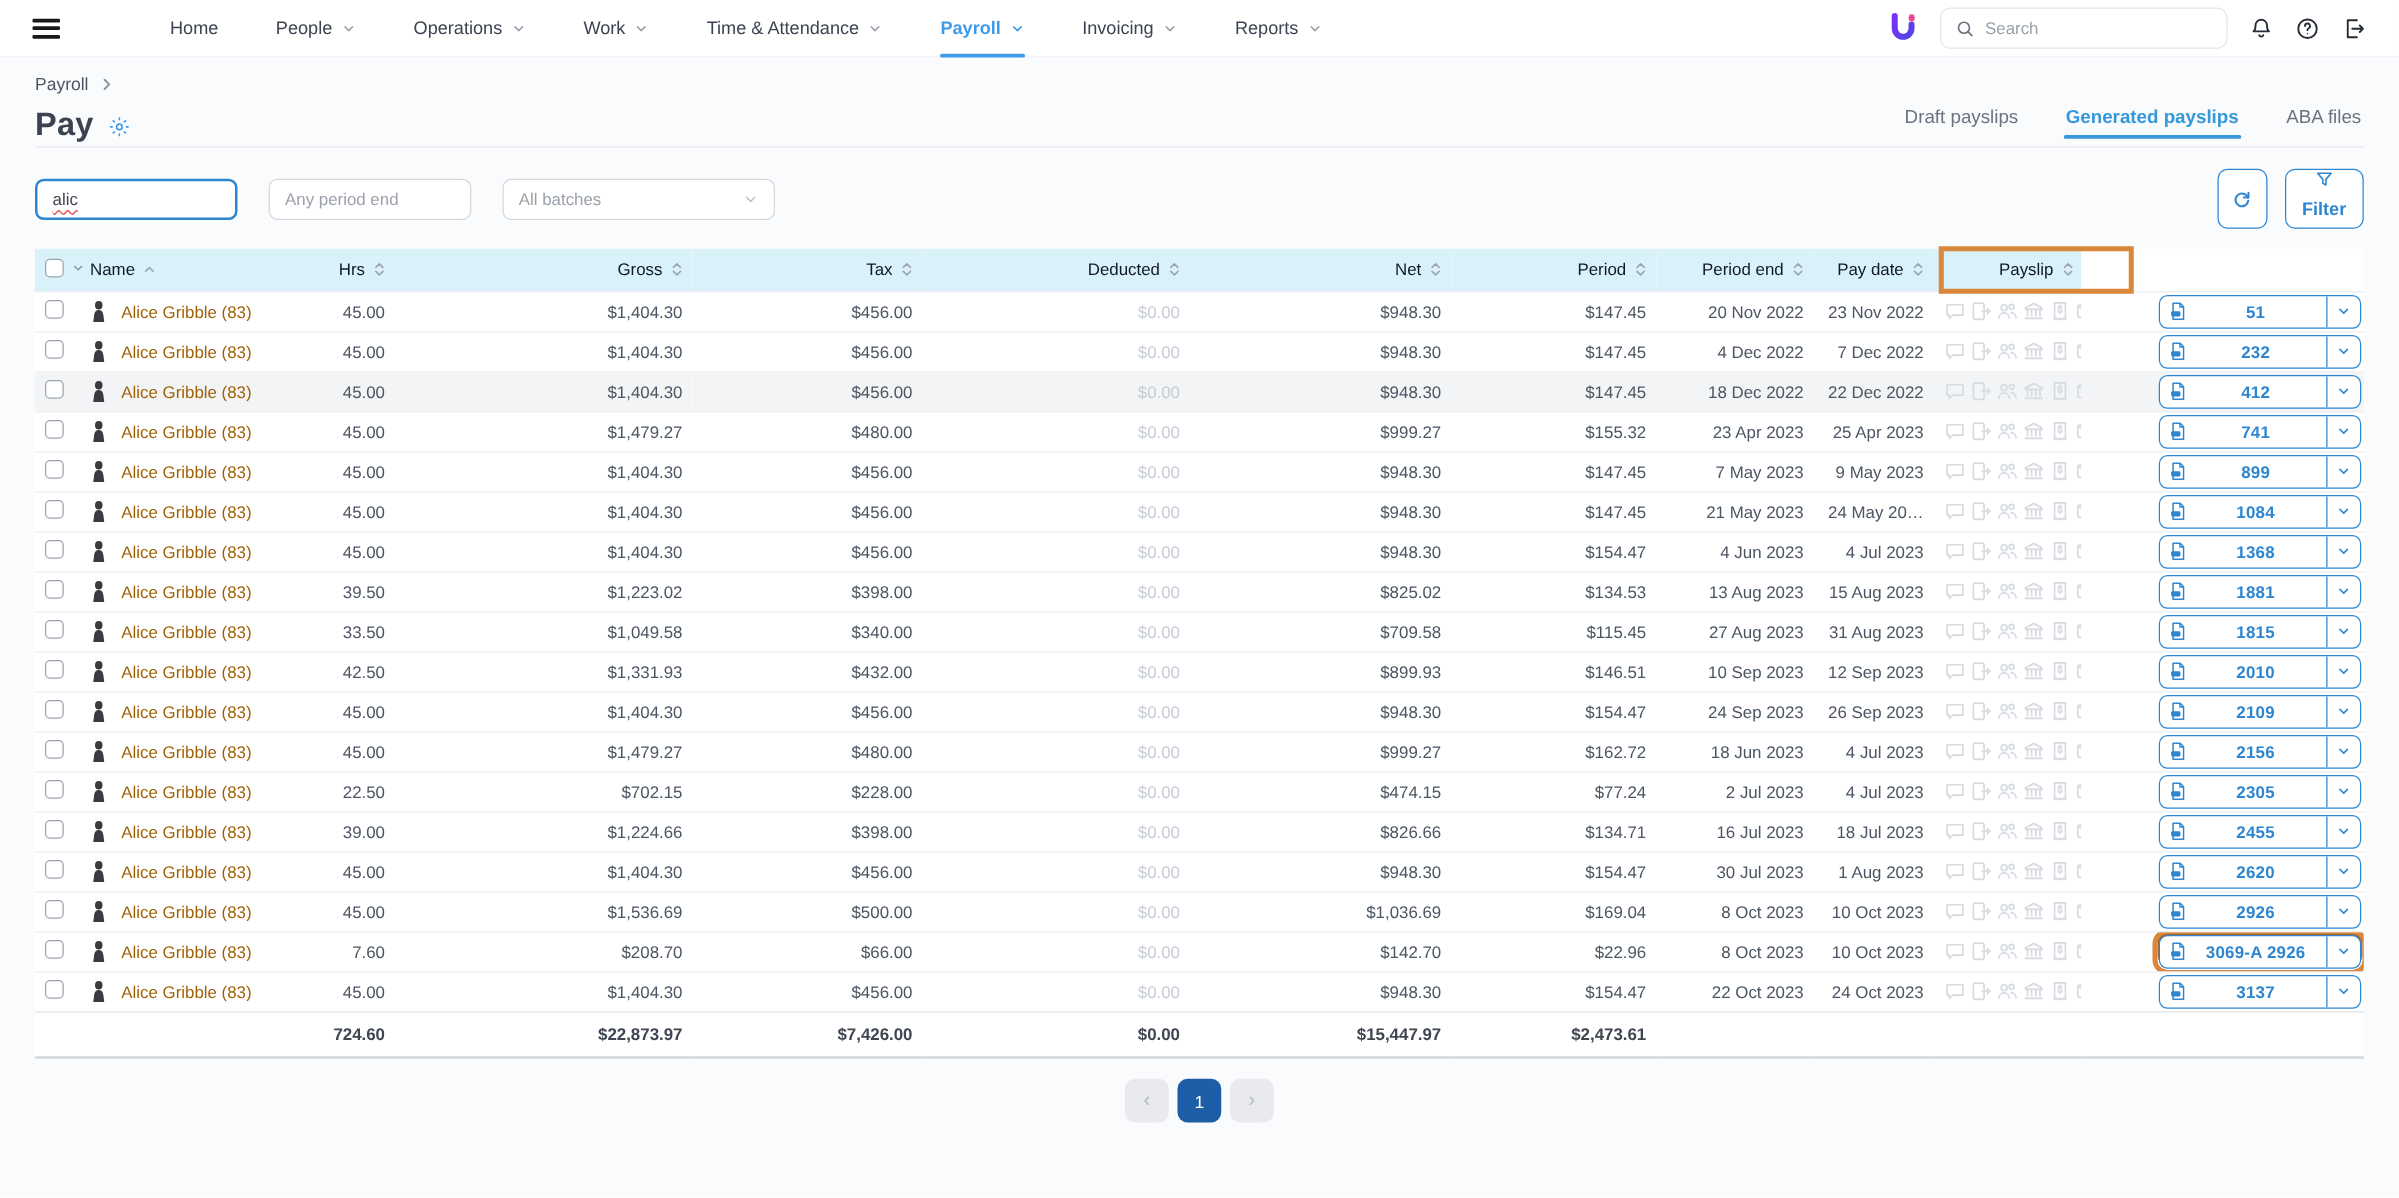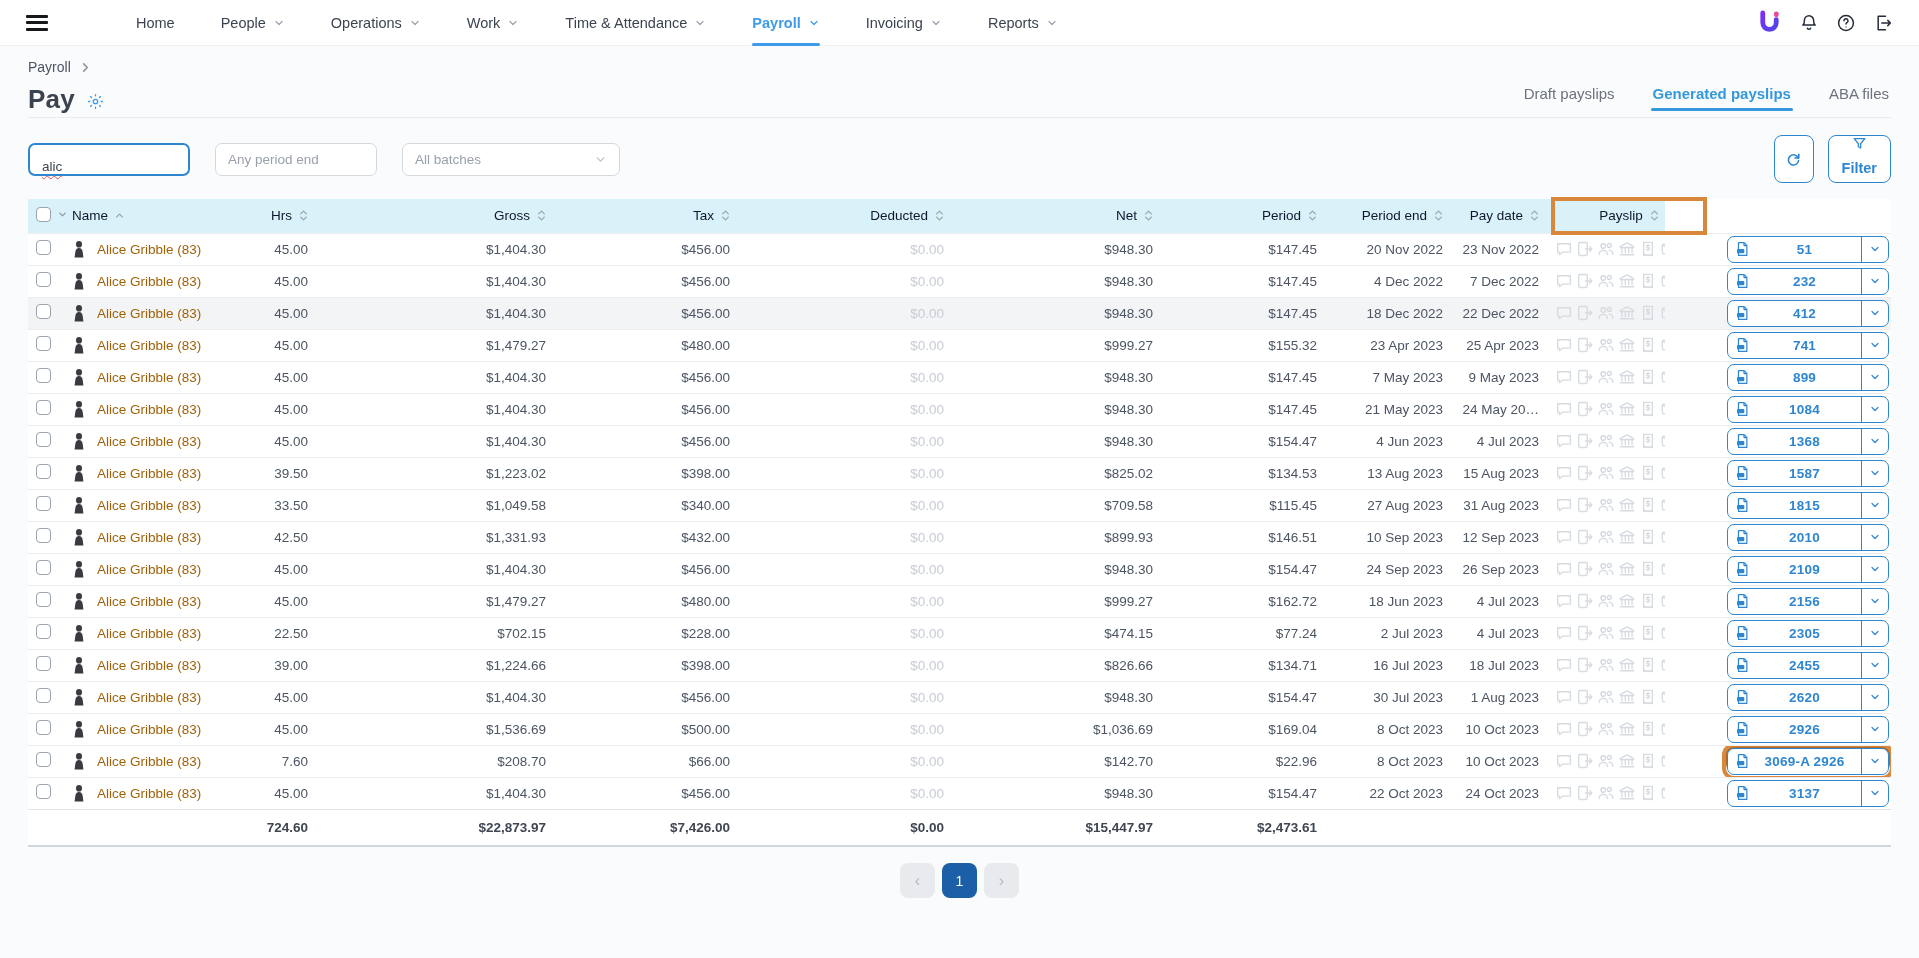--- a/index.html
+++ b/index.html
@@ -50,21 +50,21 @@
   .divider { border:none; border-top:1px solid #e7eaee; margin-top:2px; }
 
   .intro { margin-top:17px; font-size:14px; color:#3f4651; }
   .intro a { color:#3d9be9; text-decoration:none; cursor:pointer; margin-left:4px; }
 
   
   .filter-row { display:flex; align-items:center; gap:25px; margin-top:17px; }
   .textbox, .filter-row input, .selectbox { height:33px; border:1px solid #d4d9de; border-radius:7px;
     background:#fff; font-size:13.5px; padding:0 12px; display:flex; align-items:center;
     font-family:inherit; color:#3f4651; }
-  .textbox { width:162px;align-items:flex-end; }
+  .textbox { width:162px; }
   .textbox.focus { border:2px solid #2e86d1; }
   .misspell { text-decoration:underline wavy #e25555 1px; text-underline-offset:4px; }
   .filter-row input { width:162px; outline:none; }
   .filter-row input::placeholder { color:#9aa1ab; }
   .selectbox { width:218px; justify-content:space-between; color:#9aa1ab; cursor:pointer; }
   .selectbox .i { color:#b8bfc8; }
   .actions { margin-left:auto; display:flex; gap:14px; }
   .btn { border:1.5px solid #2e86d1; color:#2e86d1; background:#fff; border-radius:8px;
     height:48px; display:flex; align-items:center; gap:9px; padding:0 13px; cursor:pointer;
     font-size:14.5px; font-weight:700; font-family:inherit;flex-direction:column; }
@@ -194,20 +194,29 @@
           <defs>
             <linearGradient id="lg" x1="0" y1="0" x2="1" y2="1">
               <stop offset="0" stop-color="#7b2ff7"></stop>
               <stop offset="1" stop-color="#4f46e5"></stop>
             </linearGradient>
           </defs>
           <path d="M6 3v10.2a7 7 0 0 0 14 0V10" fill="none" stroke="url(#lg)" stroke-width="5" stroke-linecap="round"></path>
           <rect x="17.6" y="1.5" width="5" height="6" rx="2.5" fill="#ec4899"></rect>
         </svg>
     </span>
+    <div class="searchbox">
+      <span class="i" style="color:#6b7280">
+        <svg width="16" height="16" viewBox="0 0 20 20" fill="none" stroke="currentColor" stroke-width="1.7">
+            <circle cx="9" cy="9" r="5.5"></circle>
+            <path d="m13.2 13.2 3.6 3.6" stroke-linecap="round"></path>
+          </svg>
+      </span>
+      <input placeholder="Search" style="">
+    </div>
     <span class="i navicon">
       <svg width="20" height="20" viewBox="0 0 20 20" fill="none" stroke="currentColor" stroke-width="1.5" stroke-linecap="round" stroke-linejoin="round">
           <path d="M10 2.8a4.6 4.6 0 0 1 4.6 4.6c0 3.6 1.6 4.7 1.6 4.7H3.8s1.6-1.1 1.6-4.7A4.6 4.6 0 0 1 10 2.8z"></path>
           <path d="M8.4 15.2a1.7 1.7 0 0 0 3.2 0"></path>
         </svg>
     </span>
     <span class="i navicon">
       <svg width="20" height="20" viewBox="0 0 20 20" fill="none" stroke="currentColor" stroke-width="1.5" stroke-linecap="round">
           <circle cx="10" cy="10" r="7.4"></circle>
           <path d="M8 7.8a2 2 0 1 1 2.9 1.8c-.6.3-.9.8-.9 1.5"></path>
@@ -1046,21 +1055,21 @@
           </td>
           <td class="col-payslip-cell">
             <button class="payslip-btn">
               <span class="i pdf">
                 <svg width="15" height="16" viewBox="0 0 20 21" fill="none" stroke="currentColor" stroke-width="1.6" stroke-linejoin="round">
                   <path d="M4.6 2h7.6l3.6 3.7V19H4.6z"></path>
                   <path d="M12 2v3.9h3.8"></path>
                   <rect x="2.6" y="10.6" width="9.8" height="5.4" rx="1.2" fill="currentColor" stroke="none"></rect>
                 </svg>
               </span>
-              <span class="num">1587</span>
+              <span class="num">1881</span>
               <span class="chev">
                 <svg width="12" height="12" viewBox="0 0 16 16" fill="none" stroke="currentColor" stroke-width="1.6" stroke-linecap="round" stroke-linejoin="round">
                   <path d="m4 6 4 4 4-4"></path>
                 </svg>
               </span>
             </button>
           </td>
         </tr>
         <tr>
           <td><span class="cb" style="display: inline-block;"></span></td>

